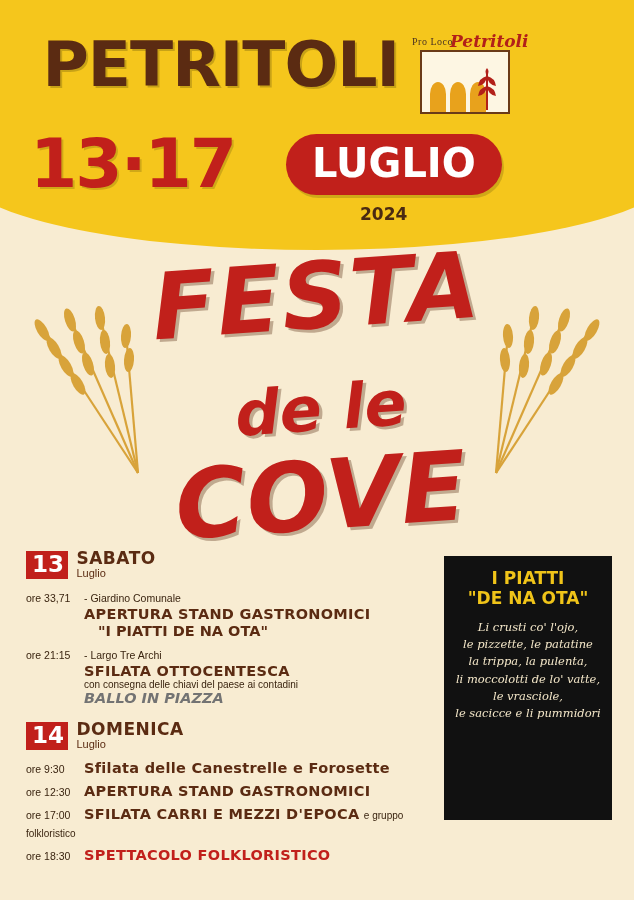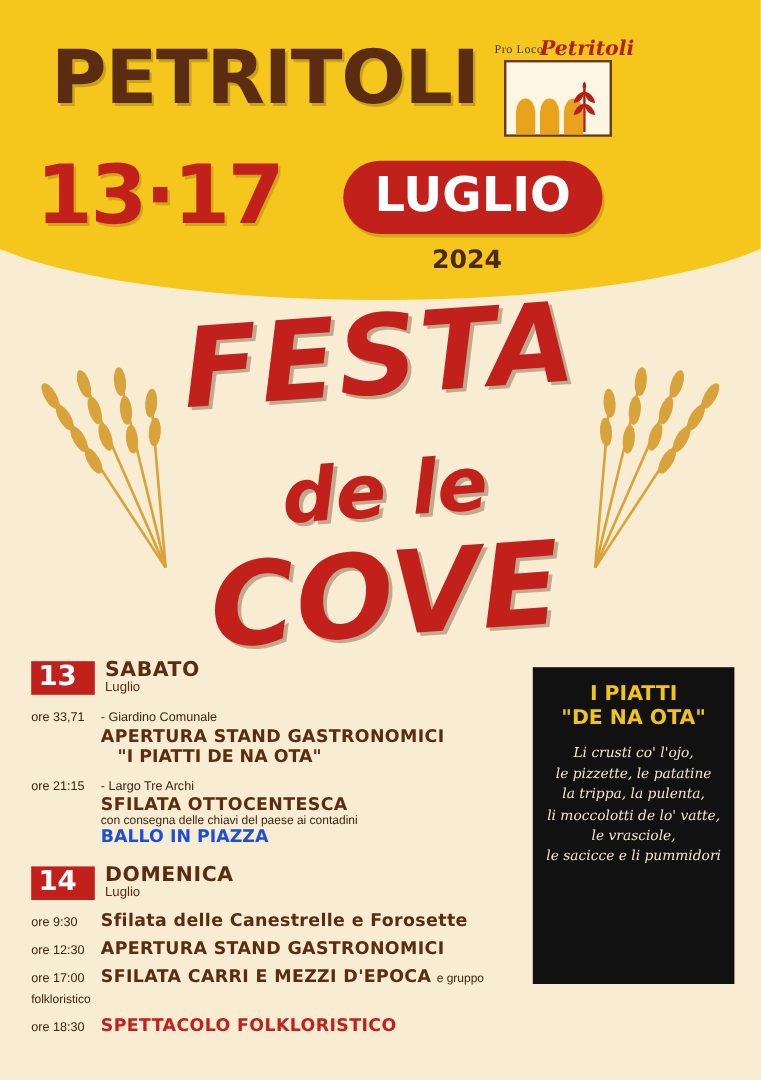--- a/index.html
+++ b/index.html
@@ -131,21 +131,21 @@
     font-size: 40px;
     color: #ffffff;
     letter-spacing: 0px;
   }
   .year {
     position: absolute;
     left: 360px;
     top: 204px;
     font-family: "DejaVu Sans", sans-serif;
     font-weight: bold;
-    font-size: 21px;
+    font-size: 17px;
     color: #4a2a12;
   }
   
   .festa {
     position: absolute;
     left: 152px;
     top: 243px;
     font-family: "DejaVu Sans", sans-serif;
     font-weight: bold;
     font-style: italic;
@@ -196,21 +196,21 @@
     top: 550px;
     width: 420px;
   }
   .day-badge {
     display: inline-block;
     background: #c1201b;
     color: #ffffff;
     font-family: "DejaVu Sans", sans-serif;
     font-weight: bold;
     font-size: 23px;
-    padding: 2px 15px 3px 6px;
+    padding: 2px 4px 3px 6px;
     line-height: 1;
     vertical-align: middle;
   }
   .day-name {
     display: inline-block;
     vertical-align: middle;
     margin-left: 4px;
   }
   .day-name .dow {
     font-family: "DejaVu Sans", sans-serif;
@@ -250,24 +250,25 @@
     letter-spacing: .3px;
     margin-left: 58px;
     display: block;
     line-height: 1.15;
   }
   .entry .main.red { color: #c1201b; }
   .entry .sub {
     font-family: "DejaVu Sans", sans-serif;
     font-weight: bold;
     font-size: 14.5px;
-    color: #1d4ed8;
+    color: #737373;
     margin-left: 58px;
     display: block;
     line-height: 1.15;
+    font-style: italic;
   }
   .entry .note {
     font-family: "Liberation Sans", sans-serif;
     font-size: 10px;
     color: #3a2410;
     margin-left: 58px;
     display: block;
   }
   .entry .inline-note {
     font-family: "Liberation Sans", sans-serif;

